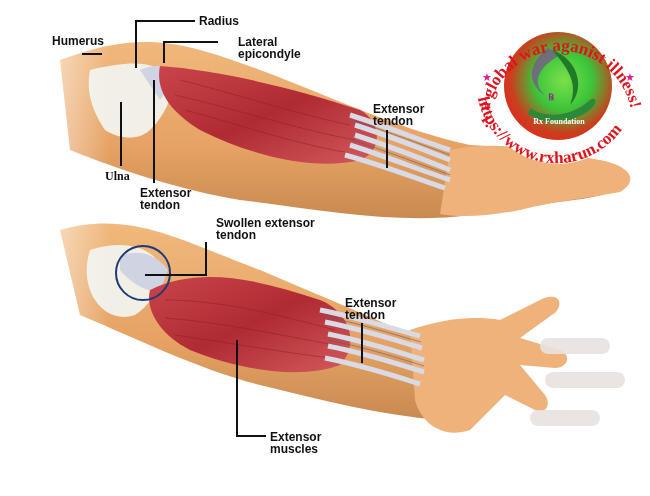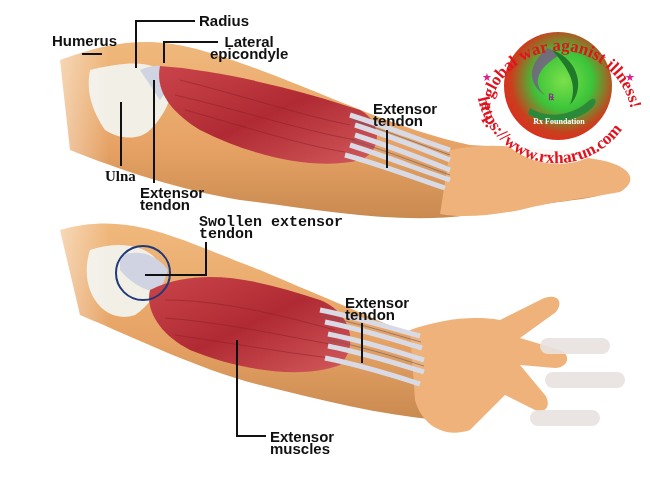--- a/index.html
+++ b/index.html
@@ -1,18 +1,18 @@
 <!DOCTYPE html>
 <html><head>
 <meta charset="utf-8">
 <style>
   html, body { margin:0; padding:0; background:#ffffff; }
   body { width:650px; height:496px; position:relative; overflow:hidden; font-family:"Liberation Sans", sans-serif; }
   .stage { position:absolute; left:0; top:0; width:650px; height:496px; }
-  .lbl { position:absolute; font-weight:bold; font-size:15px; line-height:12px; color:#111; white-space:pre; }
+  .lbl { position:absolute; font-weight:bold; font-size:12px; line-height:12px; color:#111; white-space:pre; }
   .line { position:absolute; background:#111; }
   svg { position:absolute; left:0; top:0; }
 </style>
 </head>
 <body>
 
 <div class="stage">
 
   <svg width="650" height="496" viewBox="0 0 650 496">
     <defs>
@@ -128,37 +128,37 @@
     <text x="630" y="81" font-size="11" fill="#e0208a" text-anchor="middle">★</text>
   </svg>
 
   <div class="lbl" style="left:199px; top:15px;">Radius</div>
   <div class="line" style="left:135px; top:20px; width:60px; height:2px;"></div>
   <div class="line" style="left:135px; top:20px; width:2px; height:48px;"></div>
 
   <div class="lbl" style="left:28px; top:35px;margin-left:24px;">Humerus</div>
   <div class="line" style="left:82px; top:53px; width:20px; height:2px;"></div>
 
-  <div class="lbl" style="left:210px; top:36px;text-align:center;">Lateral
+  <div class="lbl" style="left:238px; top:36px;">Lateral
 epicondyle</div>
   <div class="line" style="left:163px; top:41px; width:55px; height:2px;"></div>
   <div class="line" style="left:163px; top:41px; width:2px; height:22px;"></div>
 
   <div class="lbl" style="left:105px; top:170px;font-family:Liberation Serif, serif;">Ulna</div>
   <div class="line" style="left:120px; top:102px; width:2px; height:64px;"></div>
 
   <div class="lbl" style="left:140px; top:187px;">Extensor
 tendon</div>
   <div class="line" style="left:153px; top:80px; width:2px; height:103px;"></div>
 
   <div class="lbl" style="left:373px; top:103px;">Extensor
 tendon</div>
   <div class="line" style="left:386px; top:130px; width:2px; height:38px;"></div>
 
-  <div class="lbl" style="left:199px; top:217px;font-family:Liberation Mono, monospace;">Swollen extensor
+  <div class="lbl" style="left:216px; top:217px;">Swollen extensor
 tendon</div>
   <div class="line" style="left:205px; top:242px; width:2px; height:34px;"></div>
   <div class="line" style="left:145px; top:274px; width:62px; height:2px;"></div>
 
   <div class="lbl" style="left:345px; top:297px;">Extensor
 tendon</div>
   <div class="line" style="left:361px; top:323px; width:2px; height:40px;"></div>
 
   <div class="lbl" style="left:270px; top:431px;">Extensor
 muscles</div>

